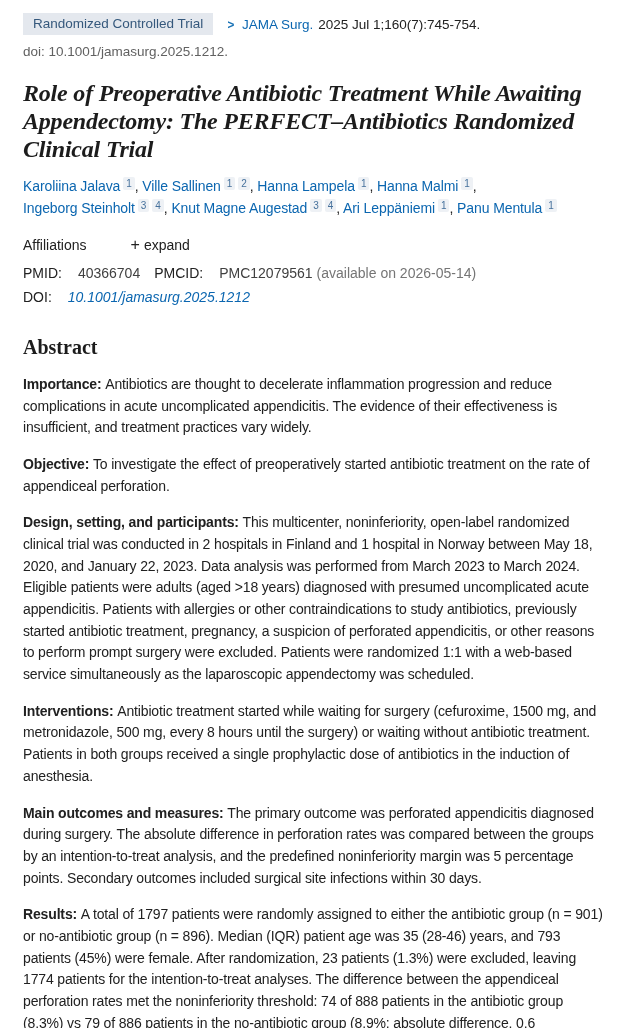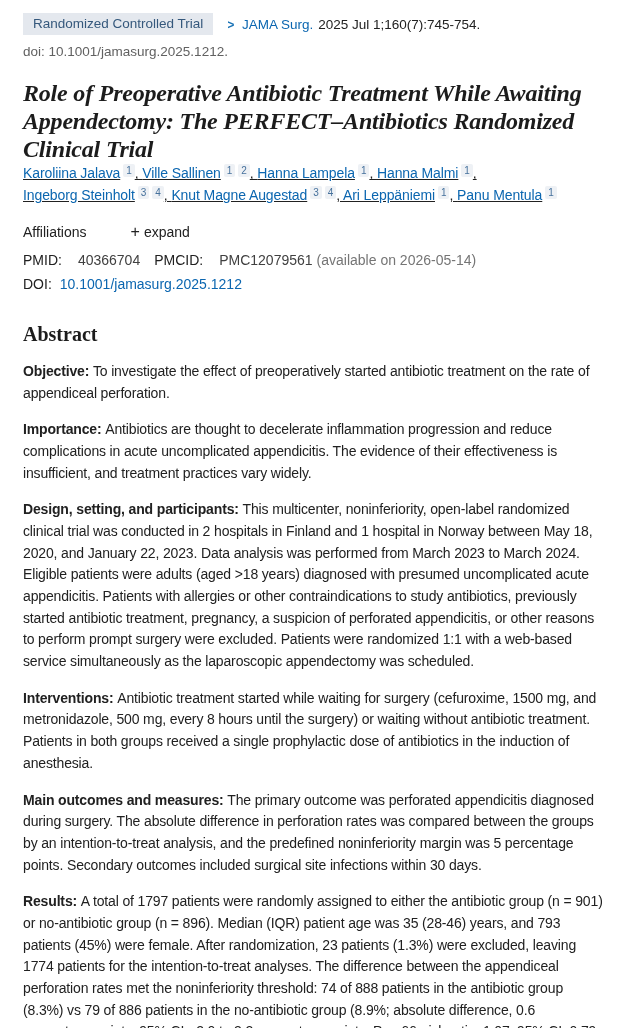--- a/index.html
+++ b/index.html
@@ -40,21 +40,21 @@
     font-weight: 700;
     font-size: 24px;
     line-height: 1.16;
     letter-spacing: -0.2px;
     color: #1c1c1c;
     margin: 21px 0 0 0;
     font-style: italic;
   }
 
   
-  .authors { font-size: 14px; line-height: 1.55; letter-spacing: -0.1px; text-decoration: underline; }
+  .authors { margin-top: 13px; font-size: 14px; line-height: 1.55; letter-spacing: -0.1px; }
   .author { white-space: nowrap; }
   .author-link { color: #0b66b0; }
   .aff-sup {
     background: #eef1f5;
     color: #46719c;
     font-size: 10px;
     line-height: 13px;
     padding: 0 3px;
     border-radius: 2px;
     margin-left: 3px;
@@ -69,21 +69,21 @@
   .expand-btn {
     border: none; background: none; padding: 0; margin-left: 11px;
     font: inherit; color: #212121; cursor: pointer; display: inline-flex; align-items: center;
   }
   .plus-icon { font-size: 16px; margin-right: 4px; color: #212121; }
   .id-row { font-size: 14px; line-height: 24px; }
   .id-label { color: #212121; }
   .id-value { color: #404040; margin-left: 16px; }
   .id-gap { display: inline-block; width: 14px; }
   .gray-note { color: #757575; margin-left: 4px; }
-  .doi-link { color: #0b66b0; margin-left: 8px; }
+  .doi-link { color: #0b66b0; margin-left: 16px; font-style: italic; }
 
   
   h2.abstract-heading {
     font-family: "Liberation Serif", "DejaVu Serif", serif;
     font-weight: 700;
     font-size: 20px;
     color: #1c1c1c;
     margin: 27px 0 15px 0;
   }
   .abs-para {
@@ -125,21 +125,21 @@
     <span class="id-label">PMID:</span><span class="id-value">40366704</span><span class="id-gap"></span><span class="id-label">PMCID:</span><span class="id-value">PMC12079561</span><span class="gray-note">(available on 2026-05-14)</span>
   </div>
 
   <div class="id-row">
     <span class="id-label">DOI:</span><a class="doi-link">10.1001/jamasurg.2025.1212</a>
   </div>
 
   <h2 class="abstract-heading">Abstract</h2>
 
   <div>
+      <p class="abs-para"><span class="abs-label">Importance: </span><span>Antibiotics are thought to decelerate inflammation progression and reduce complications in acute uncomplicated appendicitis. The evidence of their effectiveness is insufficient, and treatment practices vary widely.</span></p>
       <p class="abs-para"><span class="abs-label">Objective: </span><span>To investigate the effect of preoperatively started antibiotic treatment on the rate of appendiceal perforation.</span></p>
-      <p class="abs-para"><span class="abs-label">Importance: </span><span>Antibiotics are thought to decelerate inflammation progression and reduce complications in acute uncomplicated appendicitis. The evidence of their effectiveness is insufficient, and treatment practices vary widely.</span></p>
       <p class="abs-para"><span class="abs-label">Design, setting, and participants: </span><span>This multicenter, noninferiority, open-label randomized clinical trial was conducted in 2 hospitals in Finland and 1 hospital in Norway between May 18, 2020, and January 22, 2023. Data analysis was performed from March 2023 to March 2024. Eligible patients were adults (aged &gt;18 years) diagnosed with presumed uncomplicated acute appendicitis. Patients with allergies or other contraindications to study antibiotics, previously started antibiotic treatment, pregnancy, a suspicion of perforated appendicitis, or other reasons to perform prompt surgery were excluded. Patients were randomized 1:1 with a web-based service simultaneously as the laparoscopic appendectomy was scheduled.</span></p>
       <p class="abs-para"><span class="abs-label">Interventions: </span><span>Antibiotic treatment started while waiting for surgery (cefuroxime, 1500 mg, and metronidazole, 500 mg, every 8 hours until the surgery) or waiting without antibiotic treatment. Patients in both groups received a single prophylactic dose of antibiotics in the induction of anesthesia.</span></p>
       <p class="abs-para"><span class="abs-label">Main outcomes and measures: </span><span>The primary outcome was perforated appendicitis diagnosed during surgery. The absolute difference in perforation rates was compared between the groups by an intention-to-treat analysis, and the predefined noninferiority margin was 5 percentage points. Secondary outcomes included surgical site infections within 30 days.</span></p>
       <p class="abs-para"><span class="abs-label">Results: </span><span>A total of 1797 patients were randomly assigned to either the antibiotic group (n = 901) or no-antibiotic group (n = 896). Median (IQR) patient age was 35 (28-46) years, and 793 patients (45%) were female. After randomization, 23 patients (1.3%) were excluded, leaving 1774 patients for the intention-to-treat analyses. The difference between the appendiceal perforation rates met the noninferiority threshold: 74 of 888 patients in the antibiotic group (8.3%) vs 79 of 886 patients in the no-antibiotic group (8.9%; absolute difference, 0.6 percentage points; 95% CI, -2.0 to 3.2 percentage points; P = .66; risk ratio, 1.07; 95% CI, 0.79 to 1.45). For secondary outcome, the surgical site infection rate was slightly lower in the antibiotic group (14 of 887 [1.6%]) vs the no-antibiotic group (28 of 886 [3.2%]; absolute difference, 1.6 percentage points; 95% CI, 0.2 to 3.0 percentage points; P = .03).</span></p>
     </div>
 
 </div>
 
 </body></html>

